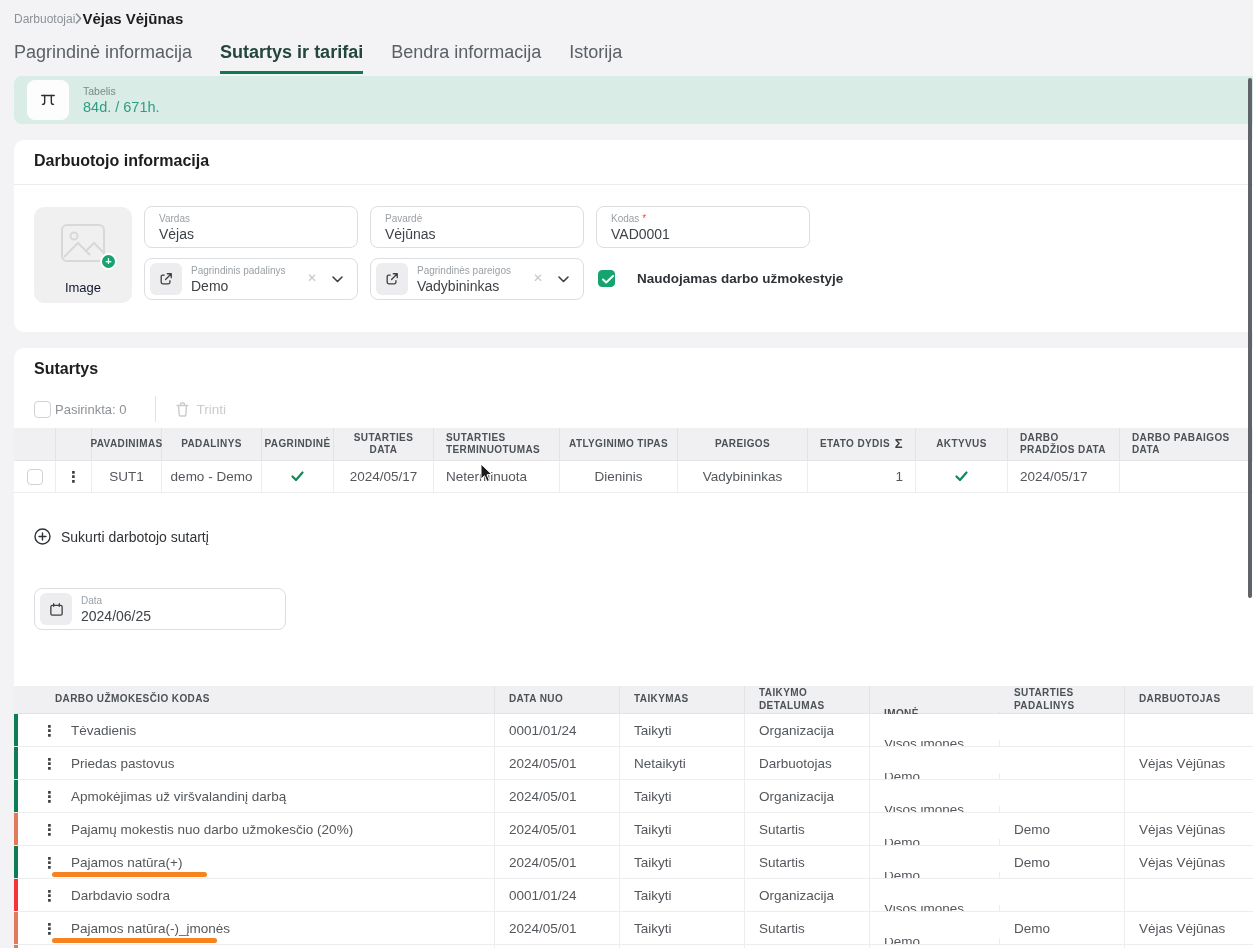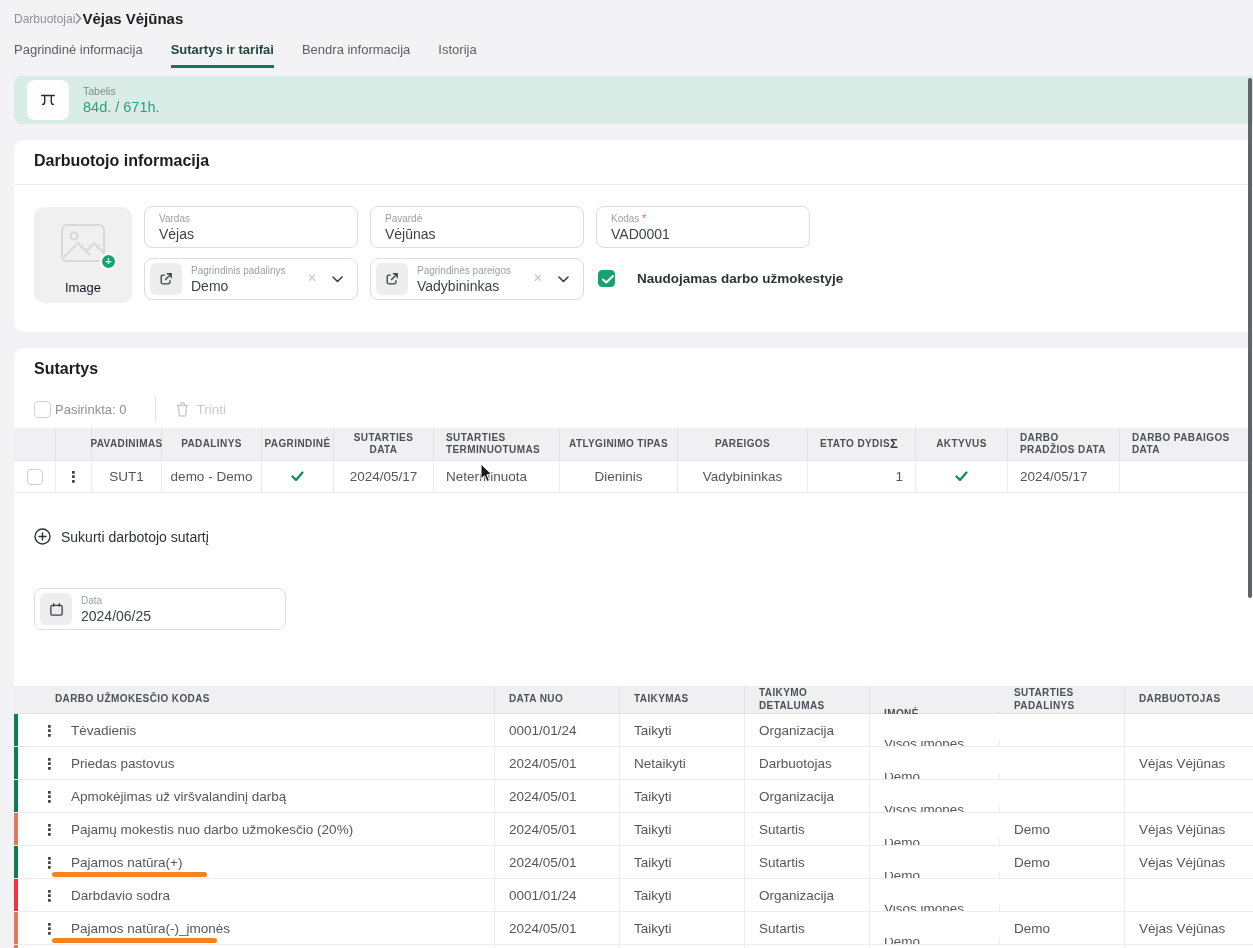--- a/index.html
+++ b/index.html
@@ -14,21 +14,21 @@
   .abs { position: absolute; }
 
   
   .breadcrumb { left:14px; top:10px; display:flex; align-items:center; }
   .bc-parent { font-size:12px; color:#8d9196; }
   .bc-sep { color:#8d9196; font-size:11px; }
   .bc-current { font-size:15px; font-weight:700; color:#1b1d1f; }
 
   
   .tabs { left:14px; top:42px; display:flex; gap:28px; }
-  .tab { font-size:13px; color:#5b6065; padding-bottom:8px; cursor:pointer; }
+  .tab { font-size:18px; color:#5b6065; padding-bottom:8px; cursor:pointer; }
   .tab.active { color:#24473b; font-weight:600; border-bottom:3px solid #0d7a52; }
 
   
   .banner { left:14px; top:76px; width:1239px; height:48px; background:#d9ece6; border-radius:8px 0 0 8px; display:flex; align-items:center; }
   .banner-iconbox { width:42px; height:40px; background:#fdfdfd; border-radius:8px; margin-left:13px; display:flex; align-items:center; justify-content:center; }
   .banner-texts { margin-left:14px; }
   .banner-title { font-size:10.5px; color:#7d8a86; }
   .banner-value { font-size:14.5px; color:#2f9d82; margin-top:2px; }
 
   
@@ -82,21 +82,21 @@
   .stable .trow { height:32px; }
   .c-sel   { width:42px; }
   .c-keb   { width:36px; }
   .c-pav   { width:70px; }
   .c-pad   { width:100px; }
   .c-pag   { width:72px; }
   .c-sdat  { width:100px; }
   .c-term  { width:126px; justify-content:flex-start; text-align:left; padding-left:12px; }
   .c-atl   { width:118px; }
   .c-par   { width:130px; }
-  .c-eta   { width:108px; justify-content:flex-start; padding:0 12px; }
+  .c-eta   { width:108px; justify-content:space-between; padding:0 12px; }
   .c-akt   { width:92px; }
   .c-dpr   { width:112px; justify-content:flex-start; text-align:left; padding-left:12px; }
   .c-dpb   { width:133px; justify-content:flex-start; text-align:left; padding-left:12px; }
   .sigma { font-size:13px; font-weight:700; color:#3c4043; }
 
   
   .create-link { position:absolute; left:20px; top:180px; display:flex; align-items:center; gap:10px; font-size:14px; color:#2f3337; cursor:pointer; }
   .tarifai-title { position:absolute; left:20px; top:206px;margin-top:44px; }
   .date-field { left:20px; top:240px; width:252px; }
   .date-field .flabel, .date-field .fvalue { left:46px; }

